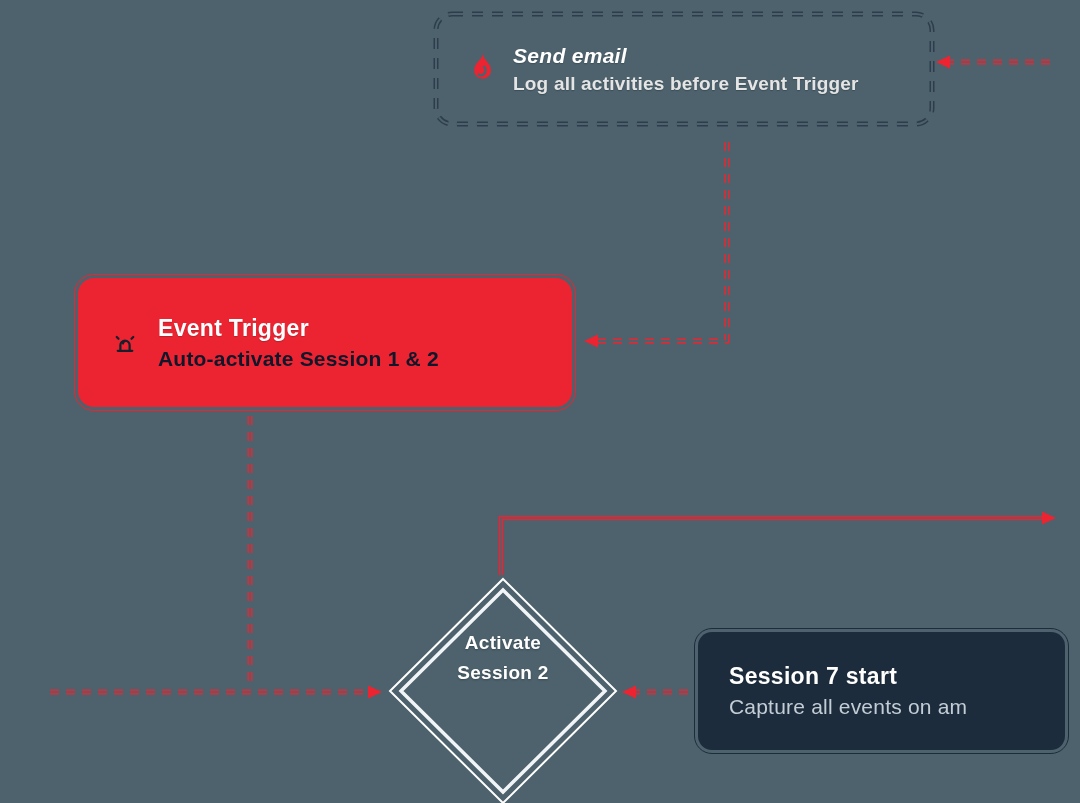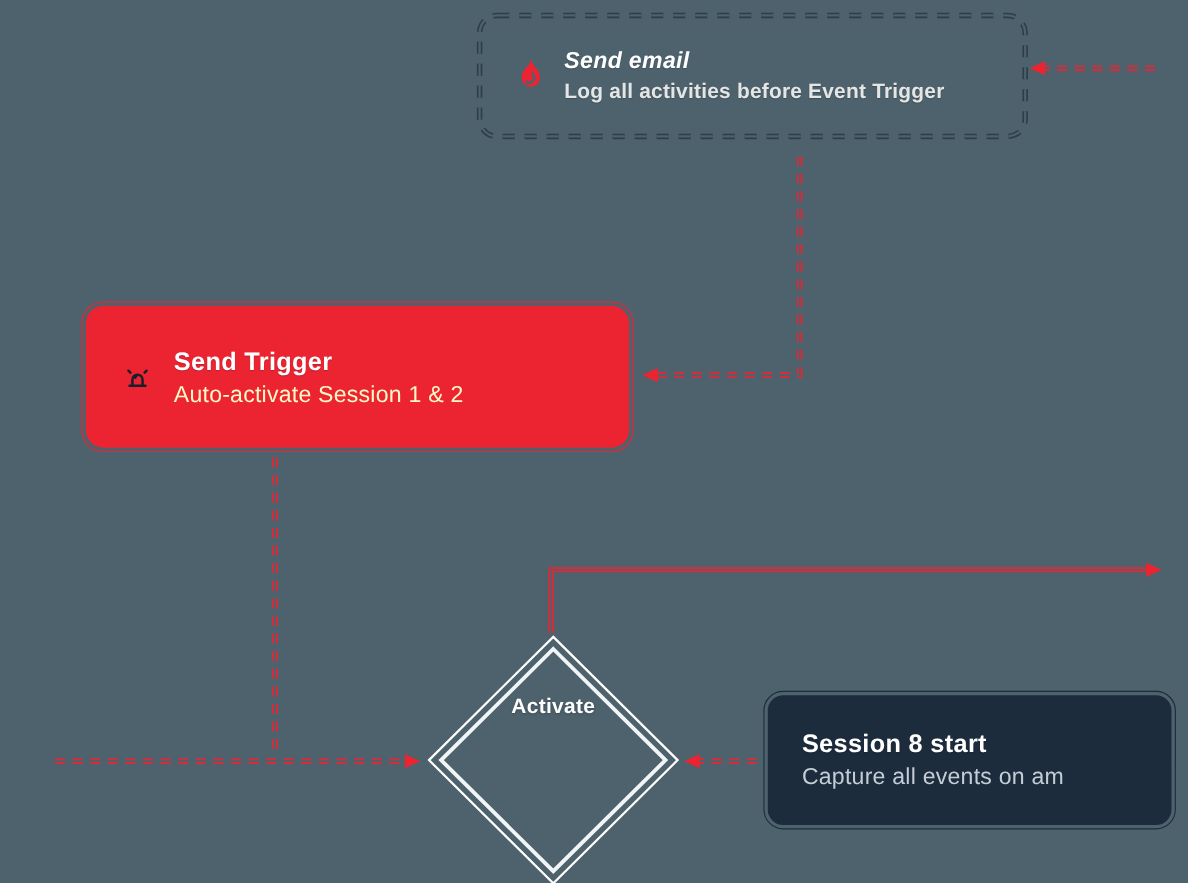--- a/index.html
+++ b/index.html
@@ -29,21 +29,21 @@
   .node-send-email .node-title{font-size:21px;font-weight:800;font-style:italic;}
   .node-send-email .node-subtitle{color:#e5e5e5;font-weight:700;font-size:19px;
     text-shadow:0 1px 1px rgba(20,32,44,.3);}
   .node-icon{position:absolute;left:32px;top:50%;transform:translateY(-50%);}
 
   
   .node-event-trigger{left:78px;top:278px;width:494px;height:129px;padding-left:80px;
     background:#ec2431;border-radius:16px;
     outline:1.5px solid #ec2431;outline-offset:3px;}
   .node-event-trigger .node-title{font-size:23px;}
-  .node-event-trigger .node-subtitle{color:#fef9c3;font-weight:400;font-size:21px;}
+  .node-event-trigger .node-subtitle{color:#0f172a;font-weight:700;font-size:21px;}
 
   
   .node-session2{left:698px;top:632px;width:367px;height:118px;padding-left:31px;
     background:#1d2c3c;border-radius:14px;
     outline:1.5px solid #1d2c3c;outline-offset:3px;}
   .node-session2 .node-title{font-size:23px;}
   .node-session2 .node-subtitle{color:#c3cdd5;font-weight:400;font-size:21px;}
 
   
   .diamond-label{position:absolute;left:413px;top:628px;width:180px;text-align:center;
@@ -115,29 +115,30 @@
 
   <div class="node node-event-trigger">
     <svg class="node-icon" width="30" height="32" viewBox="0 0 24 24" fill="none" stroke="#15202c" stroke-width="1.8" stroke-linecap="round" stroke-linejoin="round">
       <path d="M6.2 18.2 h11.6"></path>
       <path d="M8.3 18.2 V13.8 a3.7 3.7 0 0 1 7.4 0 V18.2"></path>
       <path d="M10.4 12.4 a2 2 0 0 1 1.4-1.9"></path>
       <path d="M6.8 8.6 L5.4 7.2"></path>
       <path d="M17.2 8.6 L18.6 7.2"></path>
     </svg>
     <div class="node-text">
-      <div class="node-title">Send Trigger</div>
+      <div class="node-title">Event Trigger</div>
       <div class="node-subtitle">Auto-activate Session 1 &amp; 2</div>
     </div>
   </div>
 
   <div class="diamond-label">
     <div>Activate</div>
+    <div>Session 2</div>
   </div>
 
   <div class="node node-session2">
     <div class="node-text">
-      <div class="node-title">Session 8 start</div>
+      <div class="node-title">Session 7 start</div>
       <div class="node-subtitle">Capture all events on am</div>
     </div>
   </div>
 
 </div>
 
 </body></html>

